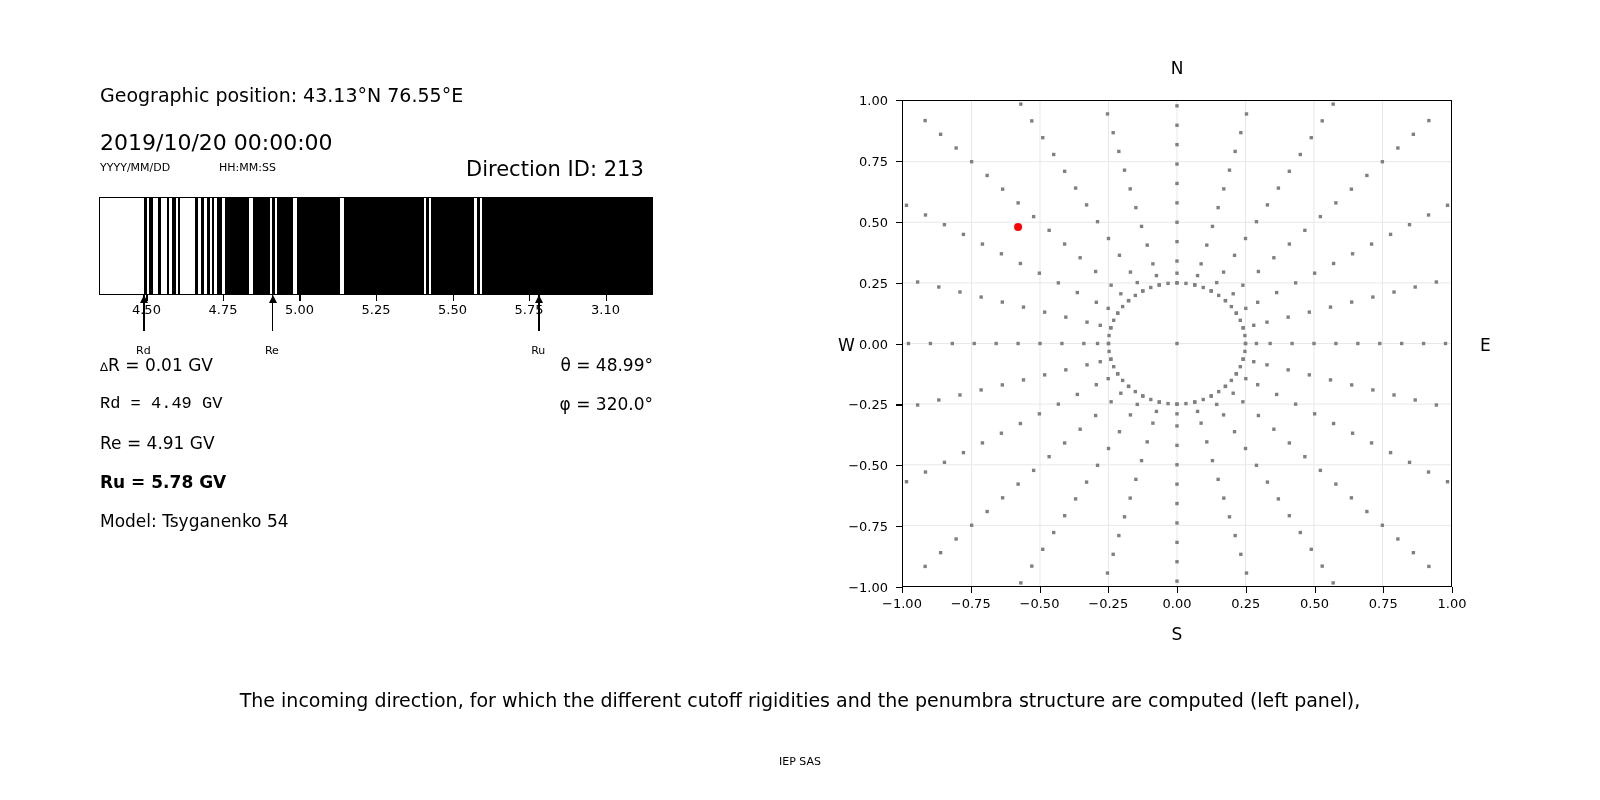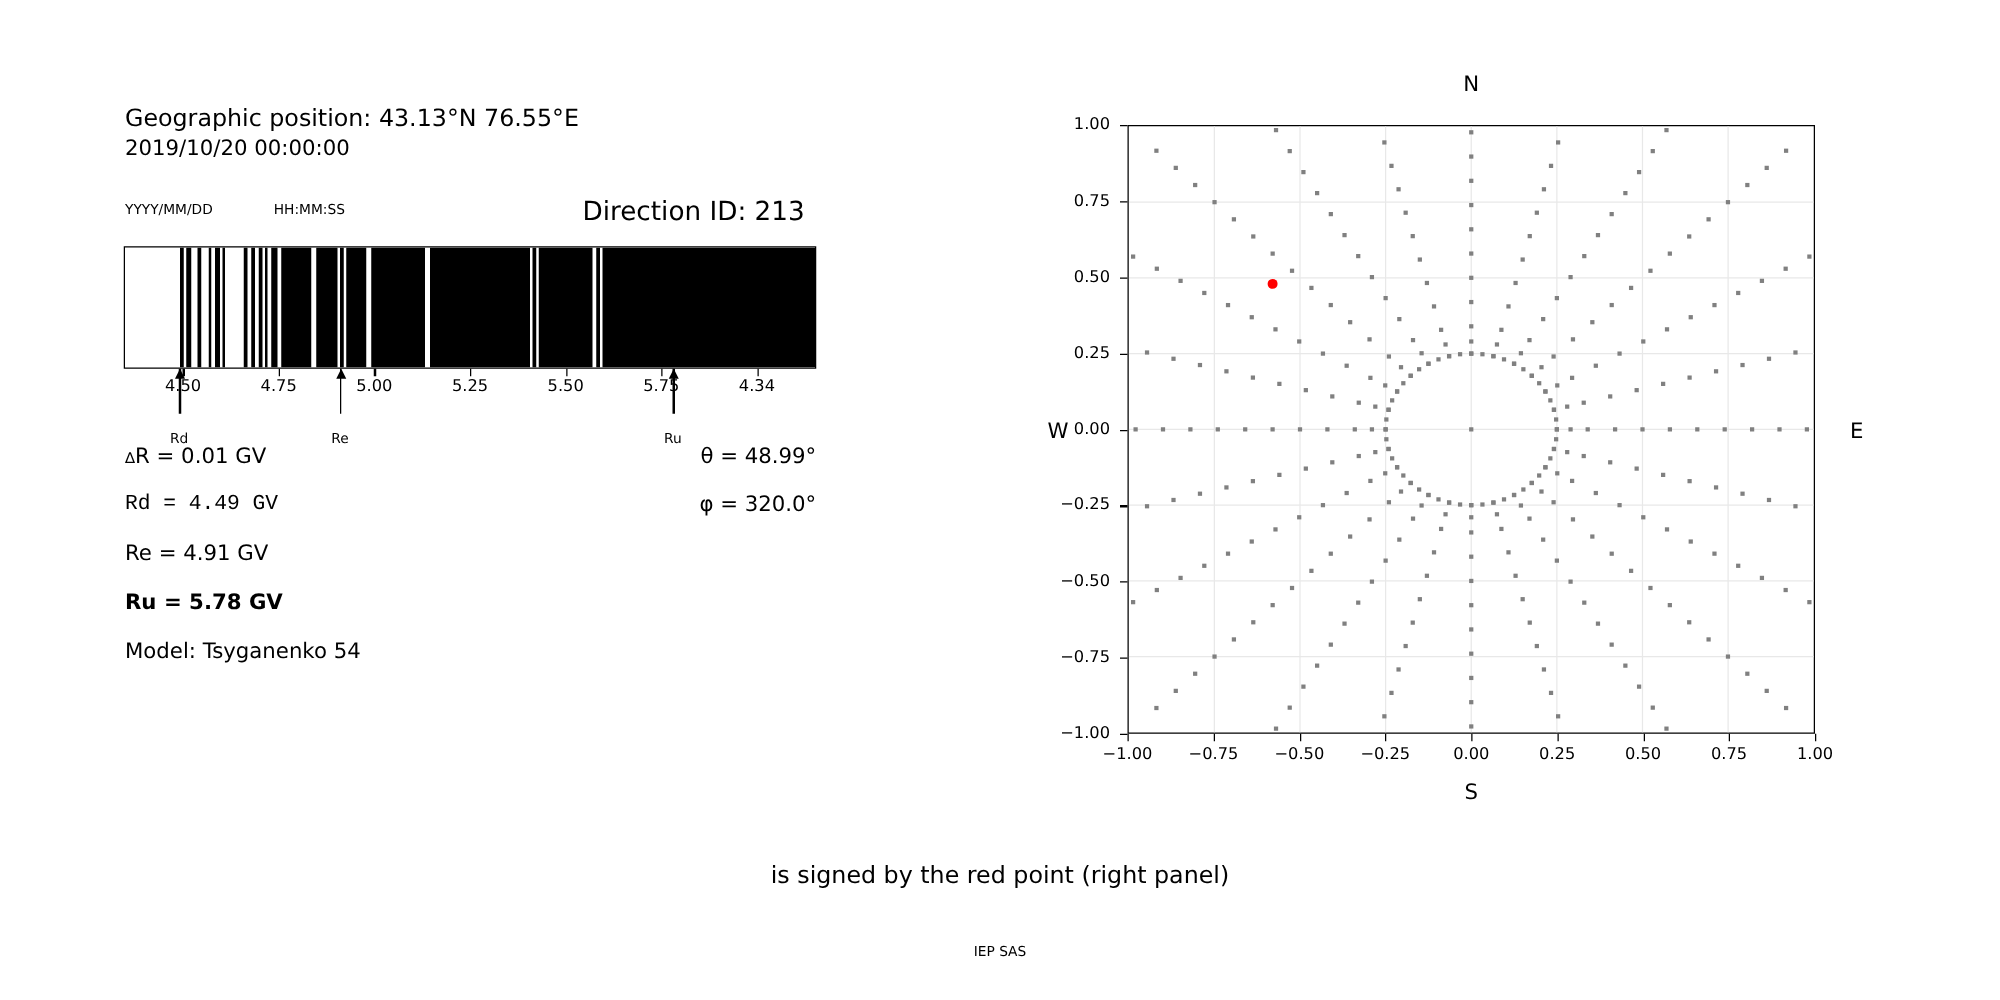--- a/index.html
+++ b/index.html
@@ -3,21 +3,21 @@
 <meta charset="utf-8">
 <style>
   html,body{margin:0;padding:0;background:#ffffff;}
   body{width:1600px;height:800px;position:relative;overflow:hidden;
        font-family:"DejaVu Sans","Liberation Sans",sans-serif;color:#000;}
 
   .abs{position:absolute;}
 
   
   #geo-pos   {left:100px; top:84px;  font-size:19px;}
-  #datetime  {left:100px; top:109px; font-size:17px;}
+  #datetime  {left:100px; top:130px; font-size:22px;}
   #fmt-date  {left:100px; top:161px; font-size:11px;}
   #fmt-time  {left:219px; top:161px; font-size:11px;}
   #dir-id    {left:466px; top:157px; font-size:21px;}
 
   
   #penumbra-panel{left:99px; top:197px; width:554px; height:98px;
                   border:1.2px solid #000; box-sizing:border-box; background:#fff;}
   #penumbra-bars{position:absolute;left:0;top:0;width:100%;height:100%;overflow:hidden;}
   .pbar{position:absolute;top:0;height:100%;background:#000;}
 
@@ -101,21 +101,21 @@
     <div class="btlabel" style="left: 123.961px;">4.75</div>
     <div class="btick" style="left: 200.481px;"></div>
     <div class="btlabel" style="left: 200.481px;">5.00</div>
     <div class="btick" style="left: 277px;"></div>
     <div class="btlabel" style="left: 277px;">5.25</div>
     <div class="btick" style="left: 353.519px;"></div>
     <div class="btlabel" style="left: 353.519px;">5.50</div>
     <div class="btick" style="left: 430.039px;"></div>
     <div class="btlabel" style="left: 430.039px;">5.75</div>
     <div class="btick" style="left: 506.558px;"></div>
-    <div class="btlabel" style="left: 506.558px;">4.34</div>
+    <div class="btlabel" style="left: 506.558px;">3.10</div>
     <div class="rmark" style="left: 44.3812px; top: 0px;">
       <span class="shaft"></span>
       <span class="head"></span>
       <span class="rlab">Rd</span>
     </div>
     <div class="rmark" style="left: 172.934px; top: 0px;">
       <span class="shaft"></span>
       <span class="head"></span>
       <span class="rlab">Re</span>
     </div>
@@ -542,15 +542,15 @@
     <div class="xtlabel" style="left: 1245.75px; top: 596px;">0.25</div>
     <div class="xtick" style="left: 1314.5px; top: 587px;"></div>
     <div class="xtlabel" style="left: 1314.5px; top: 596px;">0.50</div>
     <div class="xtick" style="left: 1383.25px; top: 587px;"></div>
     <div class="xtlabel" style="left: 1383.25px; top: 596px;">0.75</div>
     <div class="xtick" style="left: 1452px; top: 587px;"></div>
     <div class="xtlabel" style="left: 1452px; top: 596px;">1.00</div>
   </div>
 
 <div class="abs" id="caption">
-  <div>is signed by the red point (right panel)</div>
+  <div>The incoming direction, for which the different cutoff rigidities and the penumbra structure are computed (left panel),</div>
 </div>
 <div class="abs" id="credit">IEP SAS</div>
 
 </body></html>

